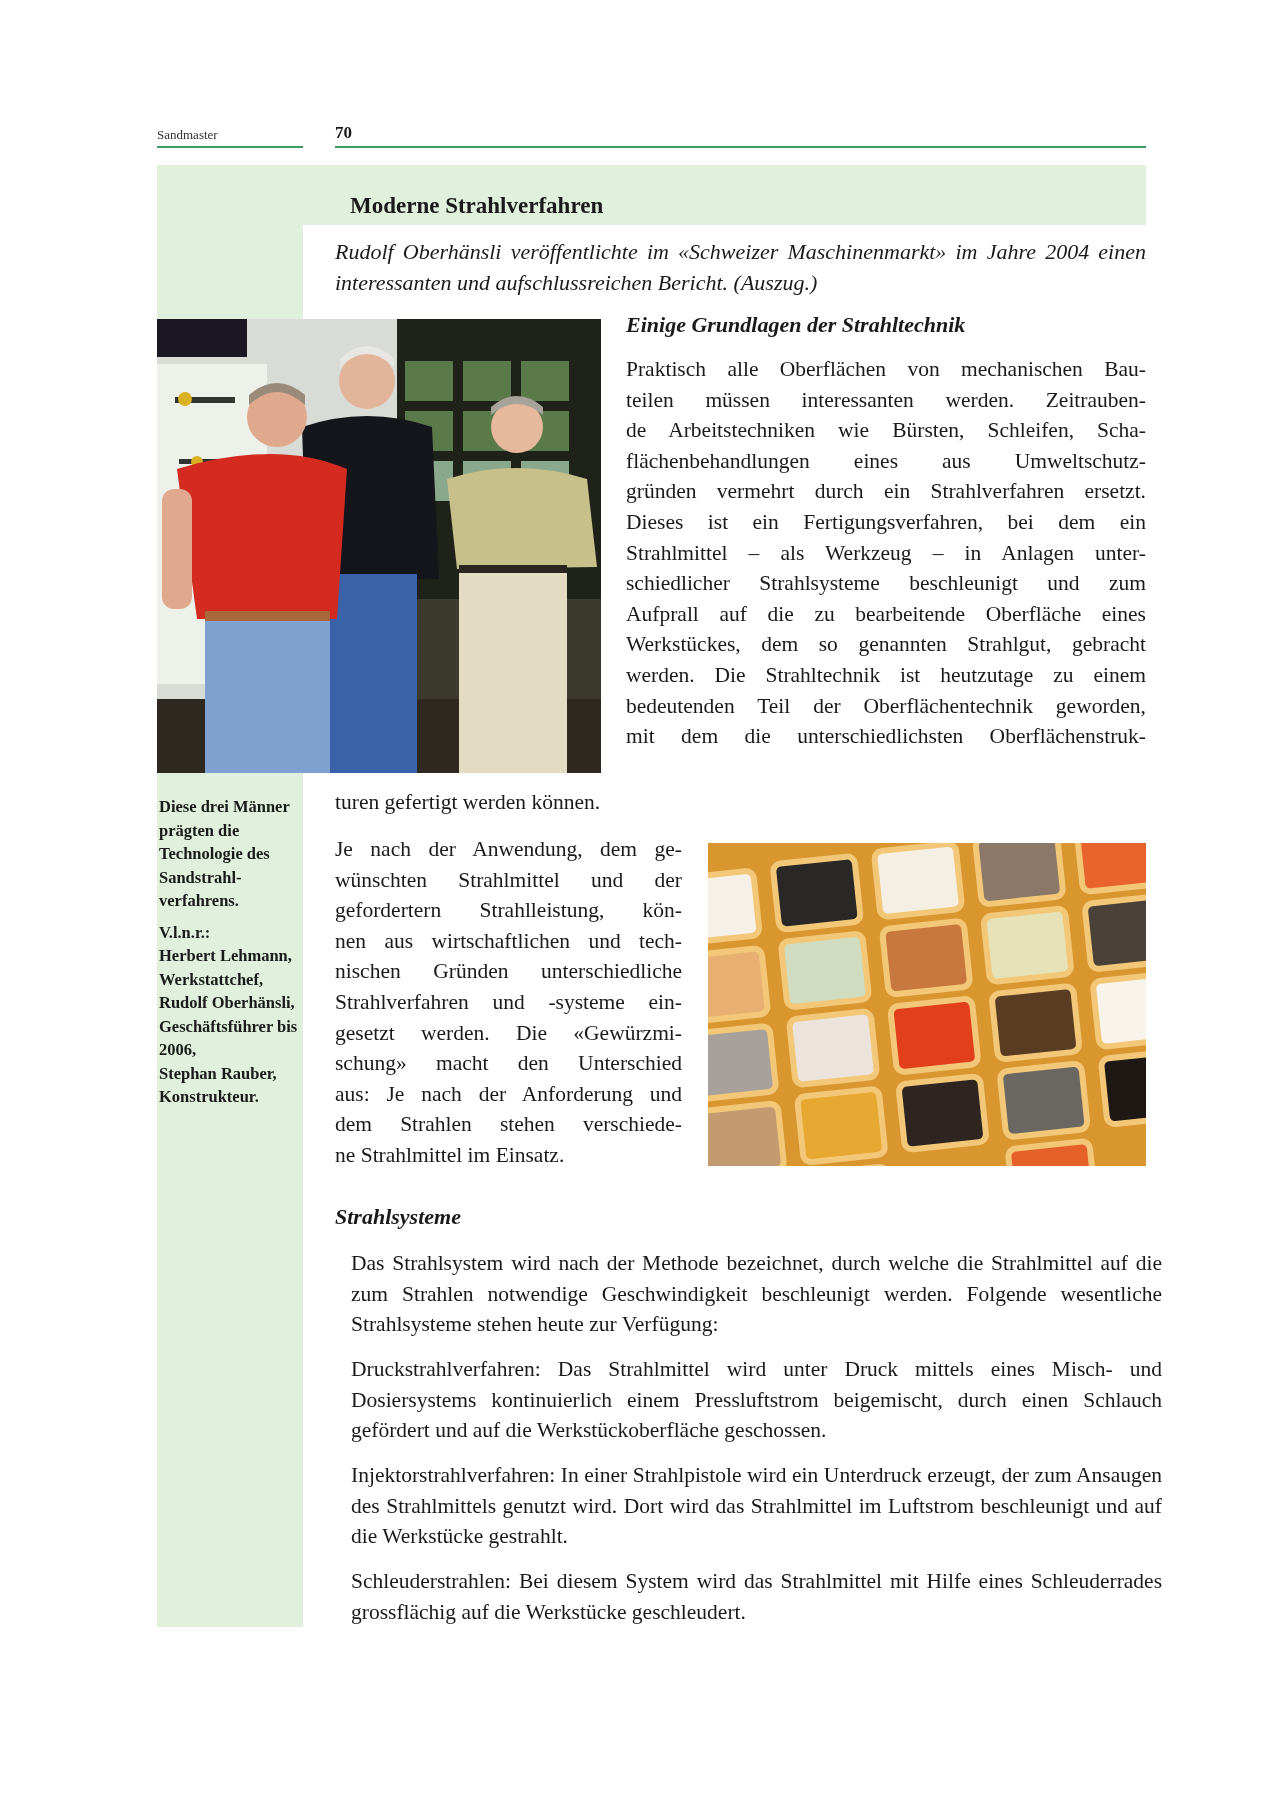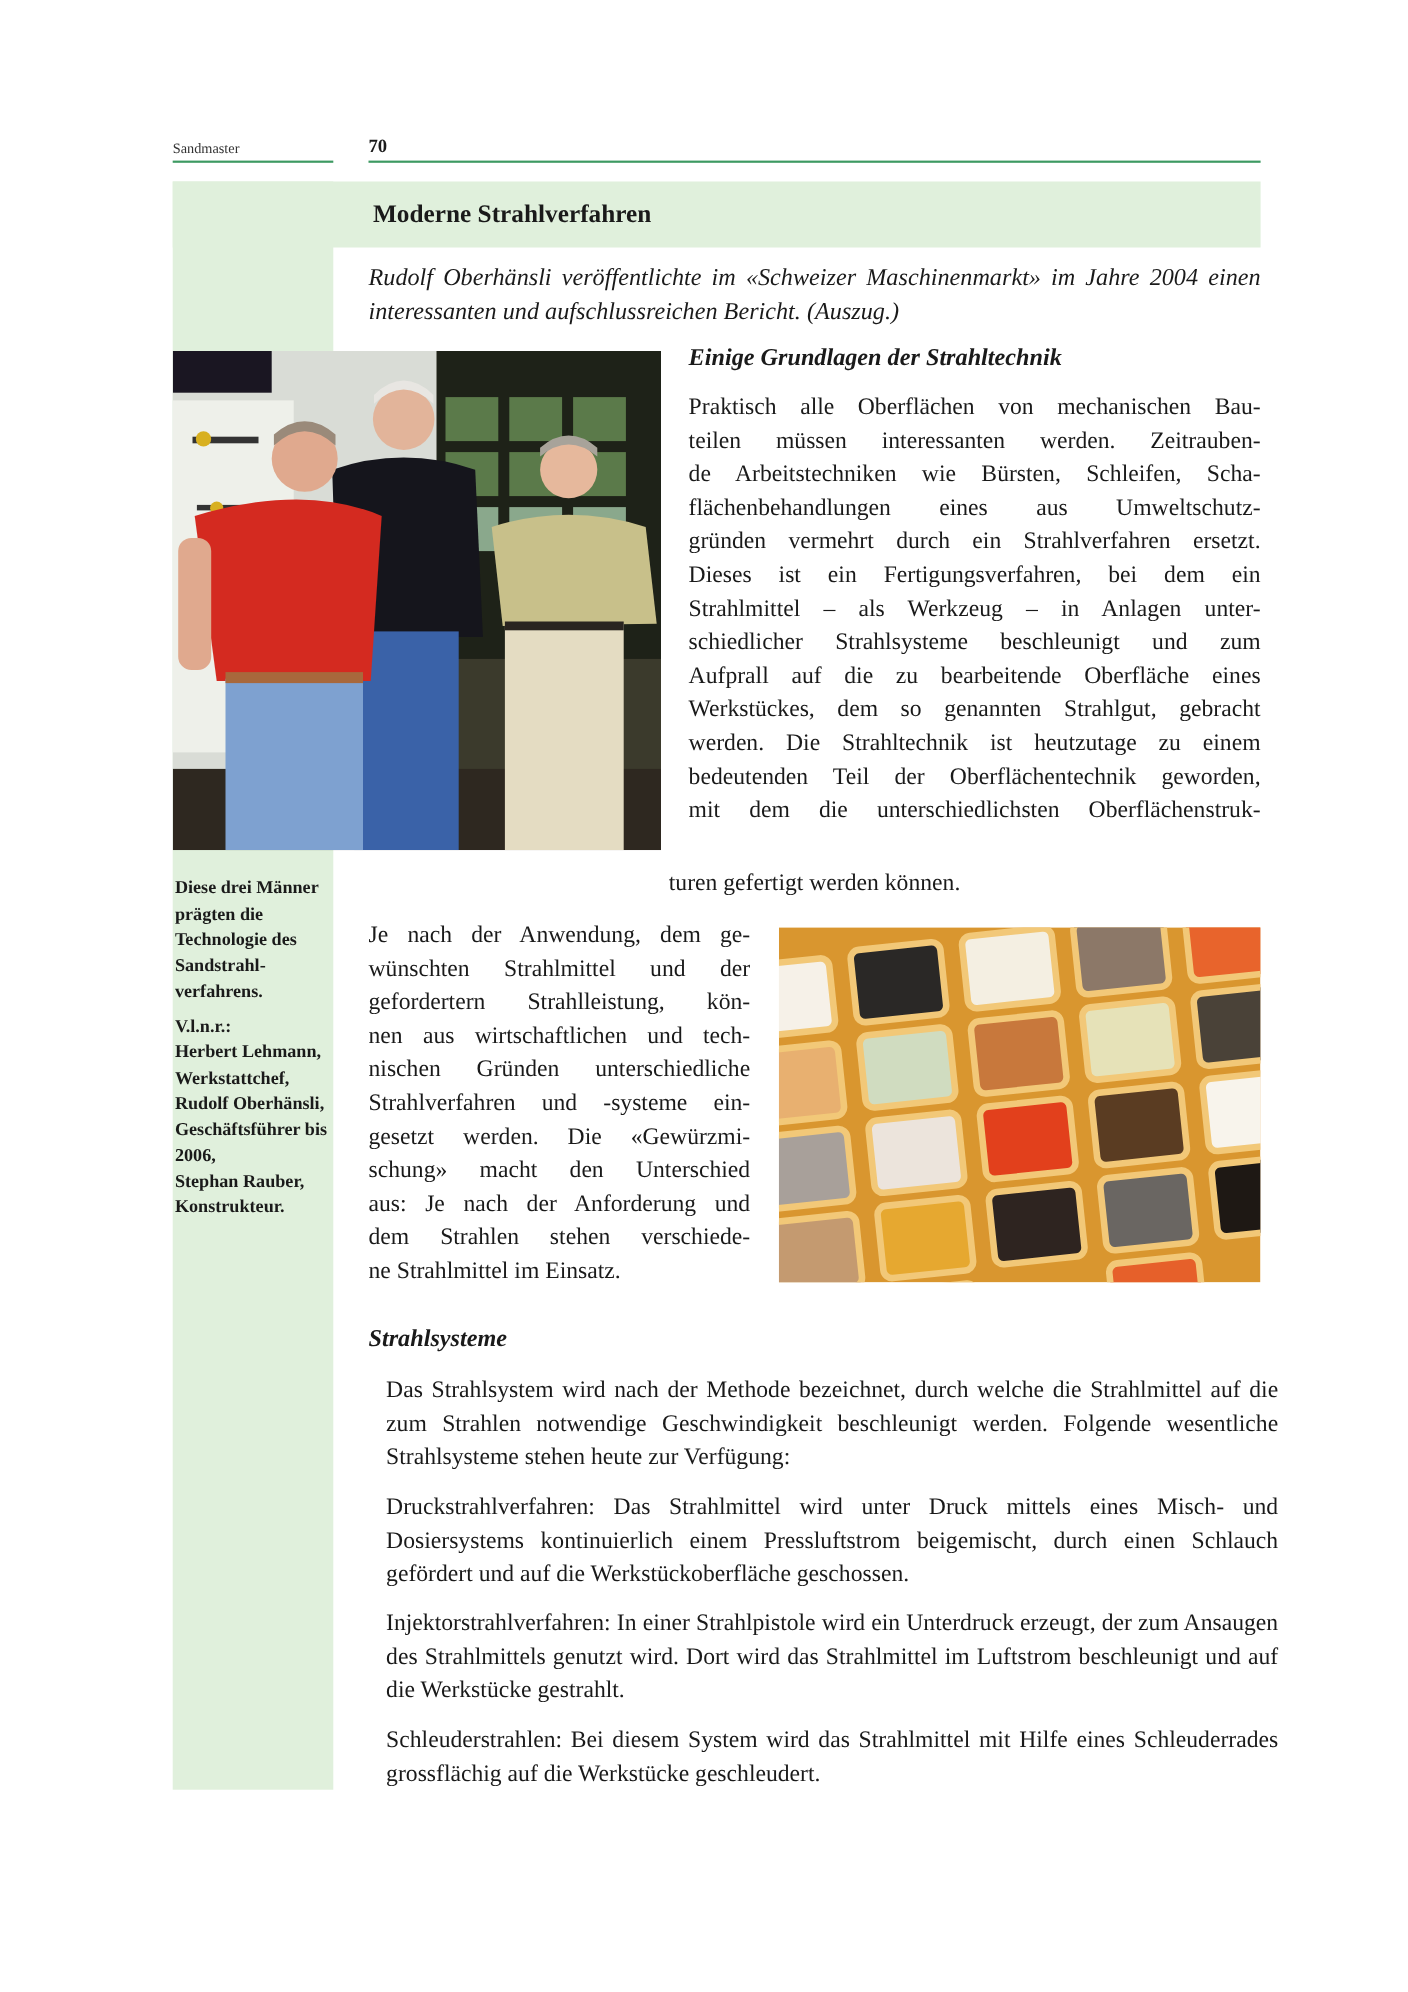--- a/index.html
+++ b/index.html
@@ -46,21 +46,21 @@
 </head>
 <body>
 
 <div class="running-title">Sandmaster</div>
 <div class="running-rule-left"></div>
 <div class="page-number">70</div>
 <div class="running-rule-right"></div>
 
 <div class="sidebar-band"></div>
 <div class="title-band"></div>
-<h1 class="section-title" style="margin:4px">Moderne Strahlverfahren</h1>
+<h1 class="section-title" style="margin:15px">Moderne Strahlverfahren</h1>
 
 <p class="intro" style="margin:0">Rudolf Oberhänsli veröffentlichte im «Schweizer Maschinenmarkt» im Jahre 2004 einen interessanten und aufschlussreichen Bericht. (Auszug.)</p>
 
 <div class="photo-men">
   <svg width="444" height="454" viewBox="0 0 444 454">
     <rect width="444" height="454" fill="#3b3a2c"></rect>
 
     <rect x="0" y="0" width="240" height="454" fill="#d9dcd6"></rect>
     <rect x="0" y="0" width="90" height="38" fill="#1a1622"></rect>
     <rect x="240" y="0" width="204" height="280" fill="#1e2218"></rect>
@@ -118,21 +118,21 @@
   <span class="line">gründen vermehrt durch ein Strahlverfahren ersetzt.</span>
   <span class="line">Dieses ist ein Fertigungsverfahren, bei dem ein</span>
   <span class="line">Strahlmittel – als Werkzeug – in Anlagen unter-</span>
   <span class="line">schiedlicher Strahlsysteme beschleunigt und zum</span>
   <span class="line">Aufprall auf die zu bearbeitende Oberfläche eines</span>
   <span class="line">Werkstückes, dem so genannten Strahlgut, gebracht</span>
   <span class="line">werden. Die Strahltechnik ist heutzutage zu einem</span>
   <span class="line">bedeutenden Teil der Oberflächentechnik geworden,</span>
   <span class="line">mit dem die unterschiedlichsten Oberflächenstruk-</span>
 </div>
-<div class="body-text para-tail" style="text-align:center">turen gefertigt werden können.</div>
+<div class="body-text para-tail" style="text-align:left">turen gefertigt werden können.</div>
 
 <div class="caption">
   <p>Diese drei Männer prägten die Technologie des Sandstrahl­verfahrens.</p>
   <div>V.l.n.r.:</div>
   <div>Herbert Leh­mann, Werkstatt­chef,</div>
   <div>Rudolf Ober­hänsli, Geschäftsführer bis 2006,</div>
   <div>Stephan Rauber, Konstrukteur.</div>
 </div>
 
 <div class="body-text para-2">

